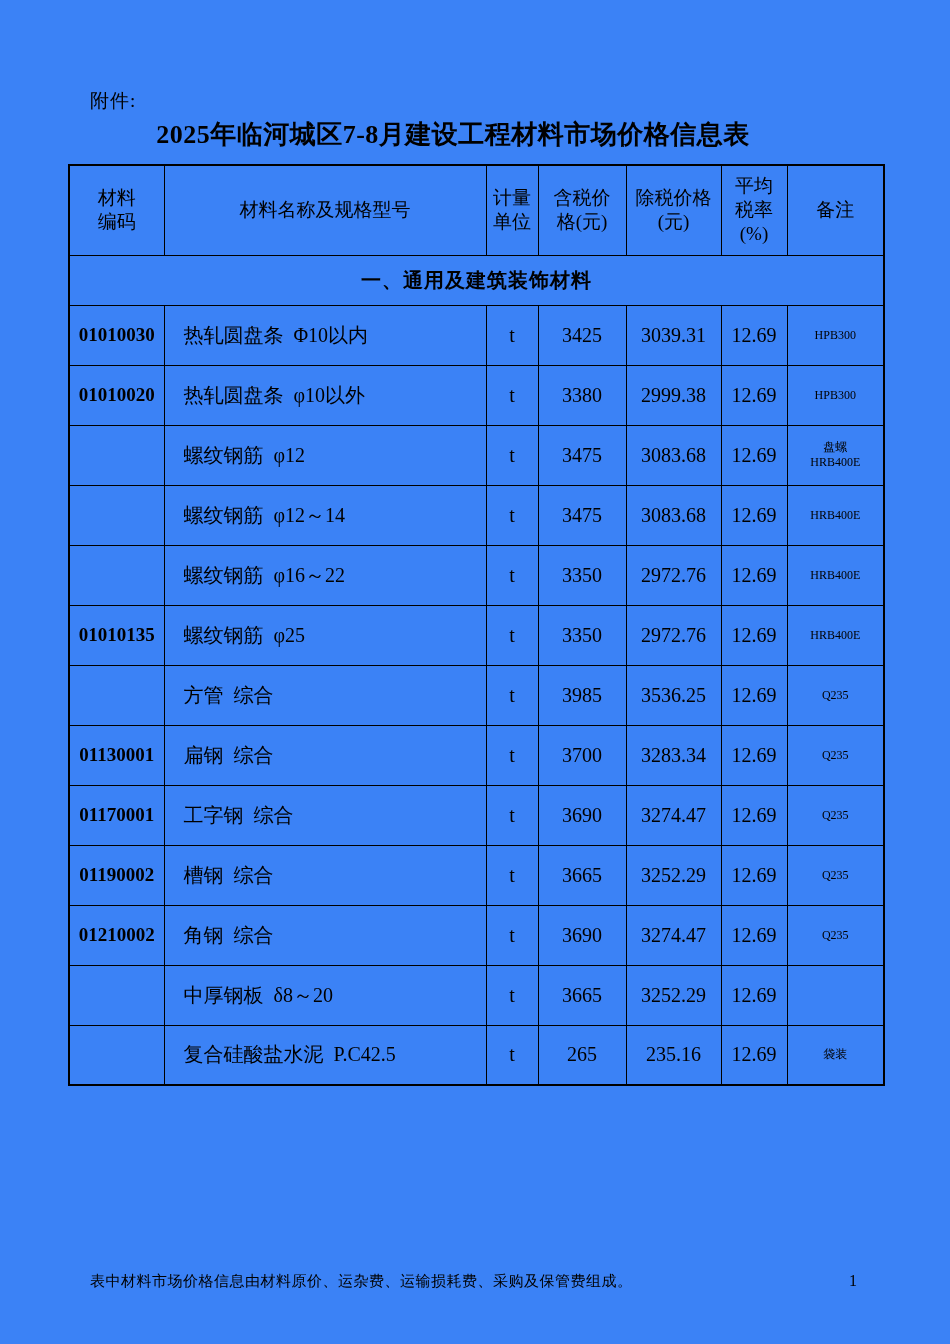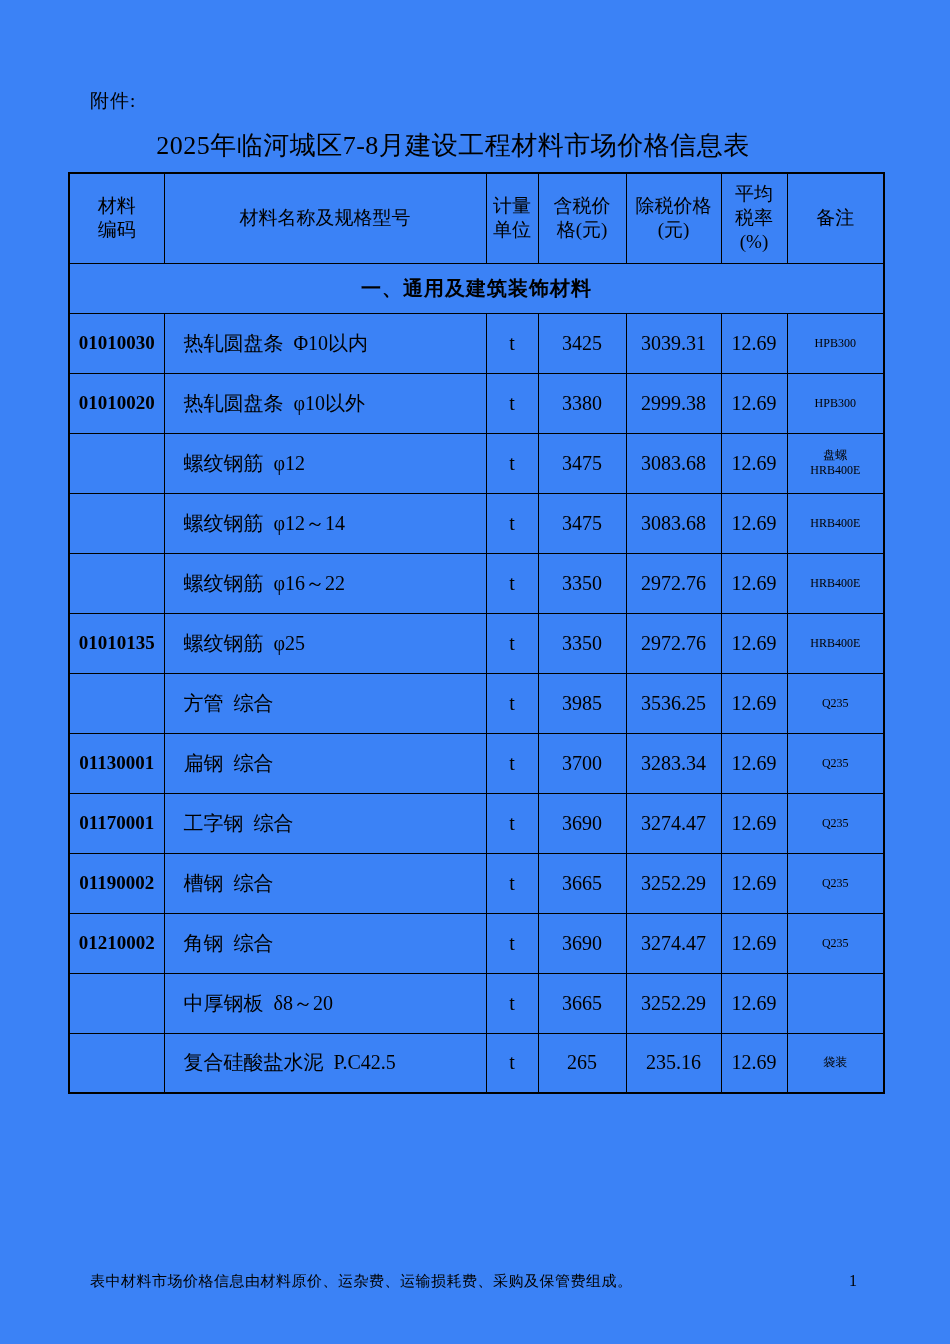--- a/index.html
+++ b/index.html
@@ -10,26 +10,26 @@
     color:#000;
     position:relative;
     overflow:hidden;
   }
   .page{position:absolute;inset:0;background:#3b82f6;}
   .attachment-label{
     position:absolute;left:90px;top:88px;
     font-size:19px;letter-spacing:1px;
   }
   .page-title{
-    position:absolute;left:0;top:128px;width:906px;
-    text-align:center;font-size:26px;font-weight:normal;
+    position:absolute;left:0;top:117px;width:906px;
+    text-align:center;font-size:26px;font-weight:bold;
     letter-spacing:0.5px;
   }
   table.price-table{
-    position:absolute;left:68px;top:172px;
+    position:absolute;left:68px;top:164px;
     width:815px;
     border-collapse:collapse;
     table-layout:fixed;
     border:2px solid #000;
   }
   .price-table th,.price-table td{
     border:1px solid #000;
     text-align:center;
     vertical-align:middle;
     padding:0;

